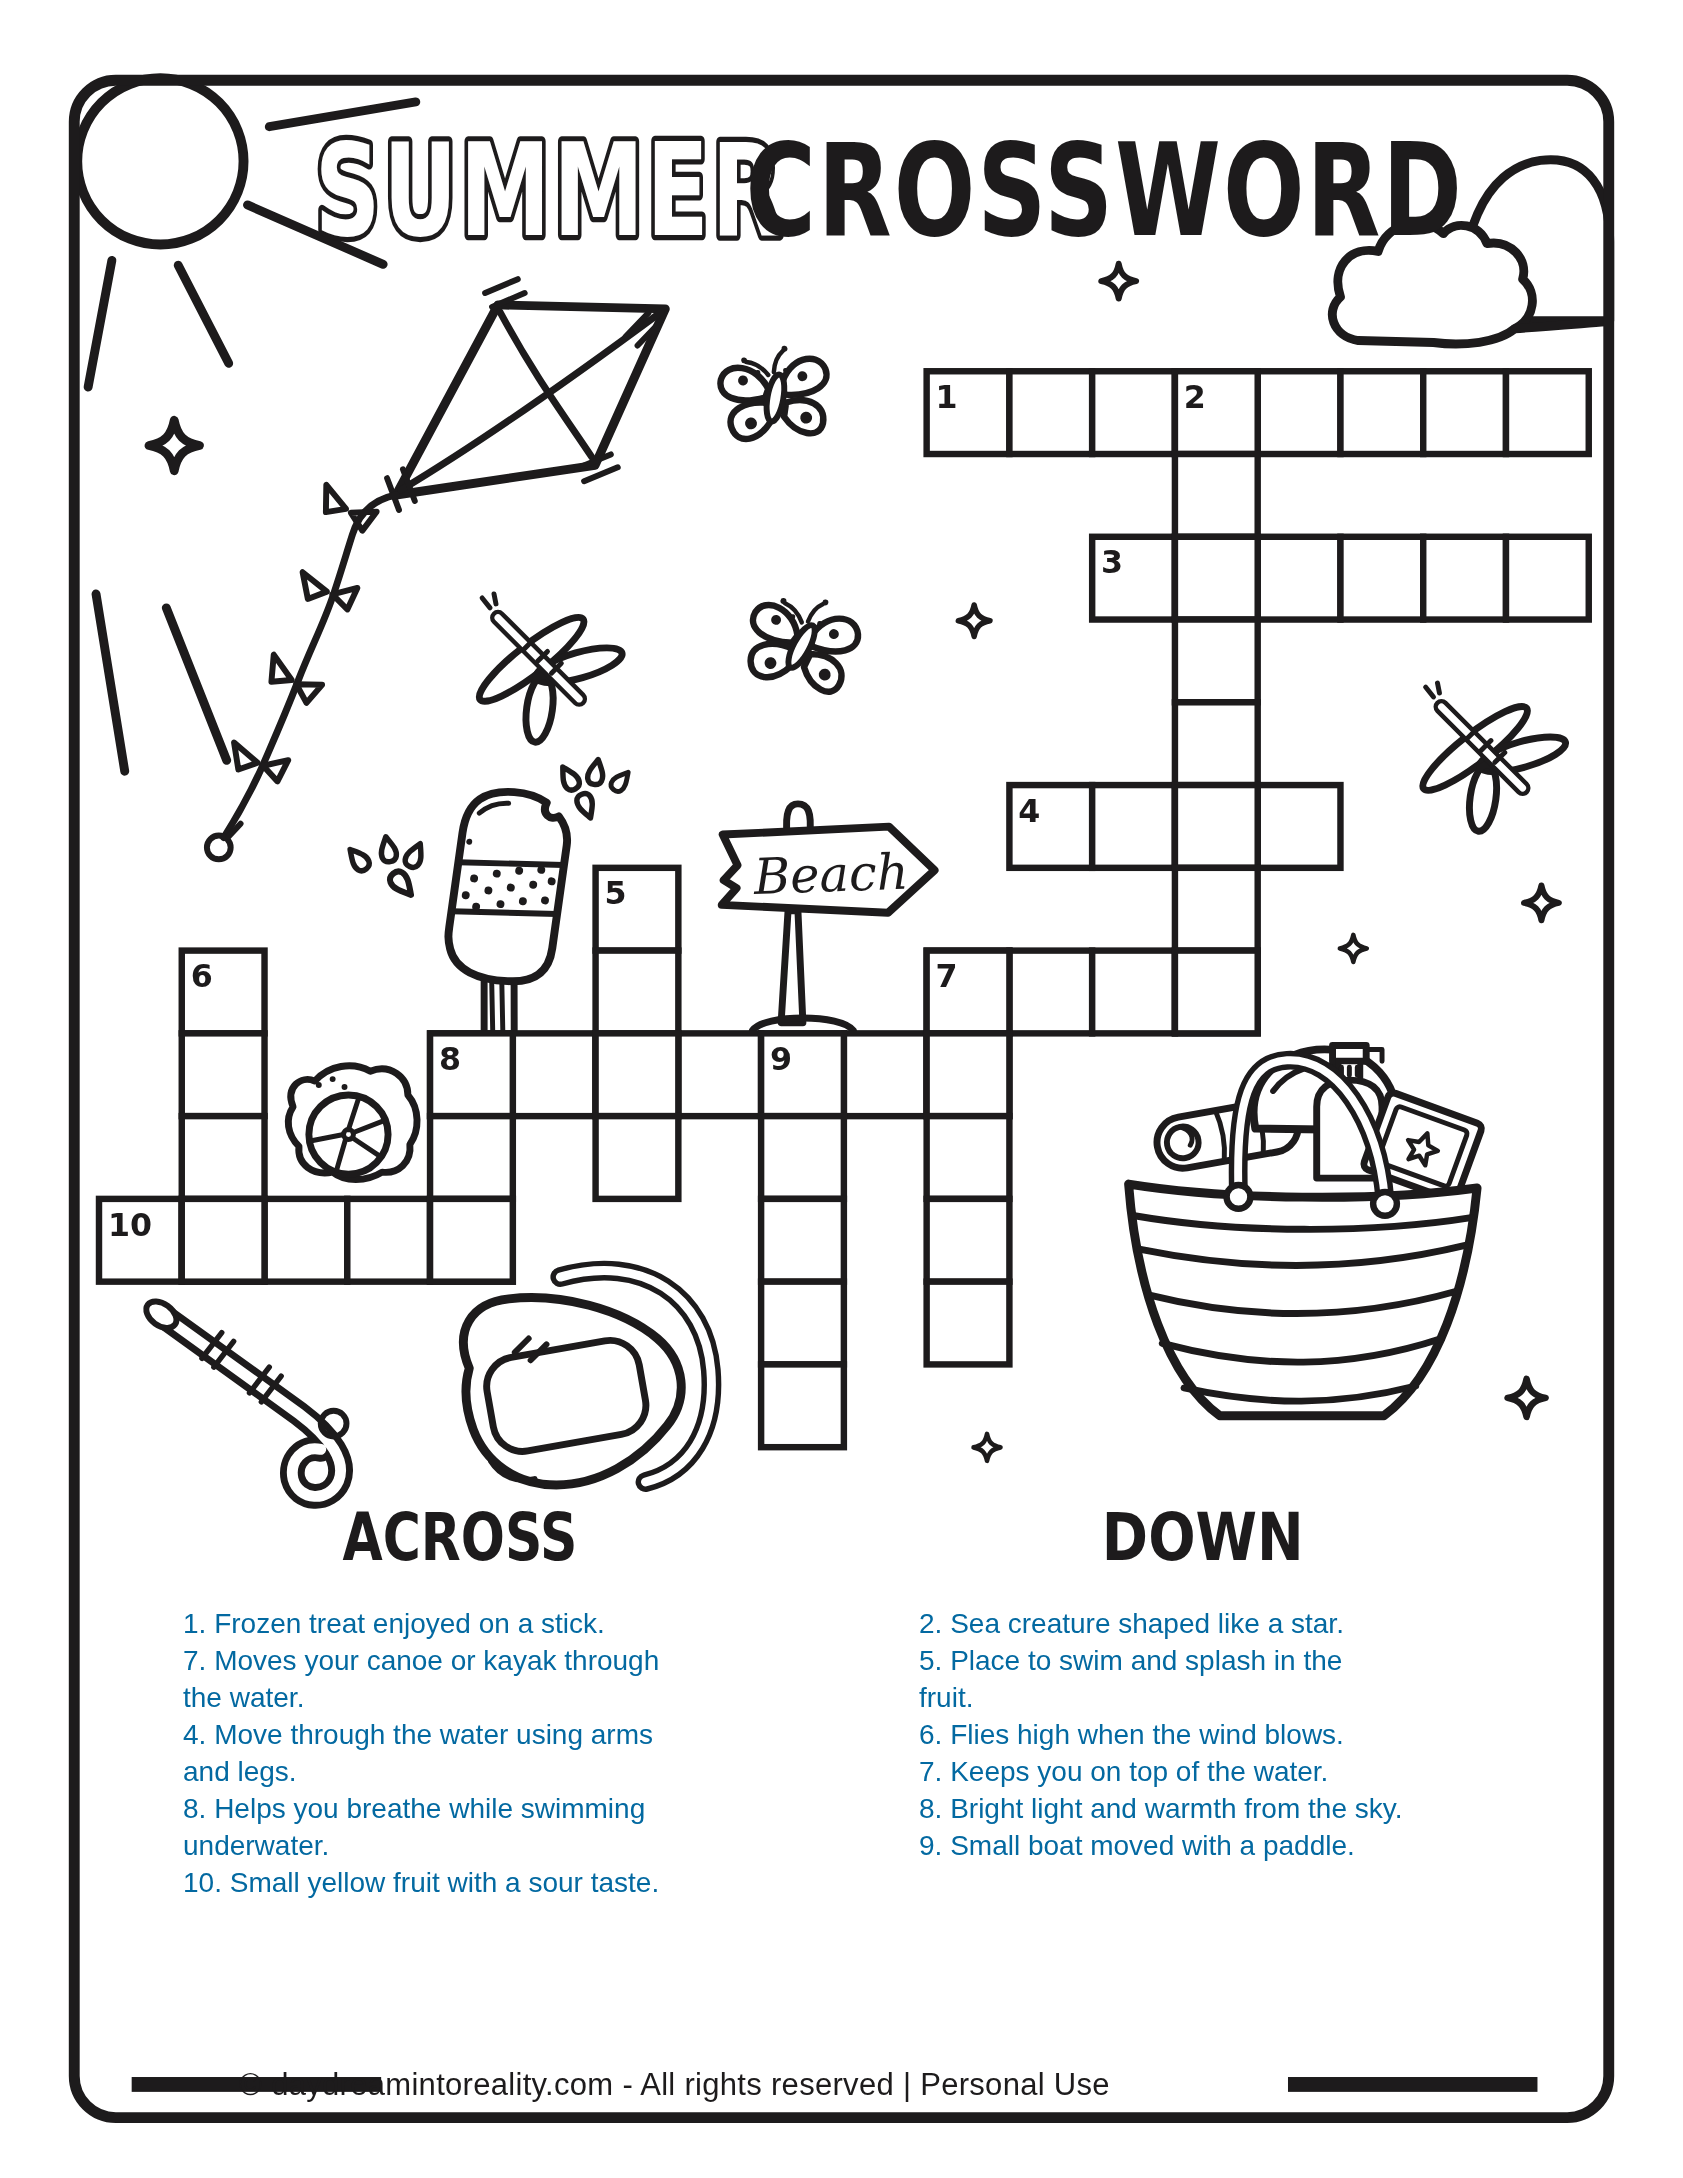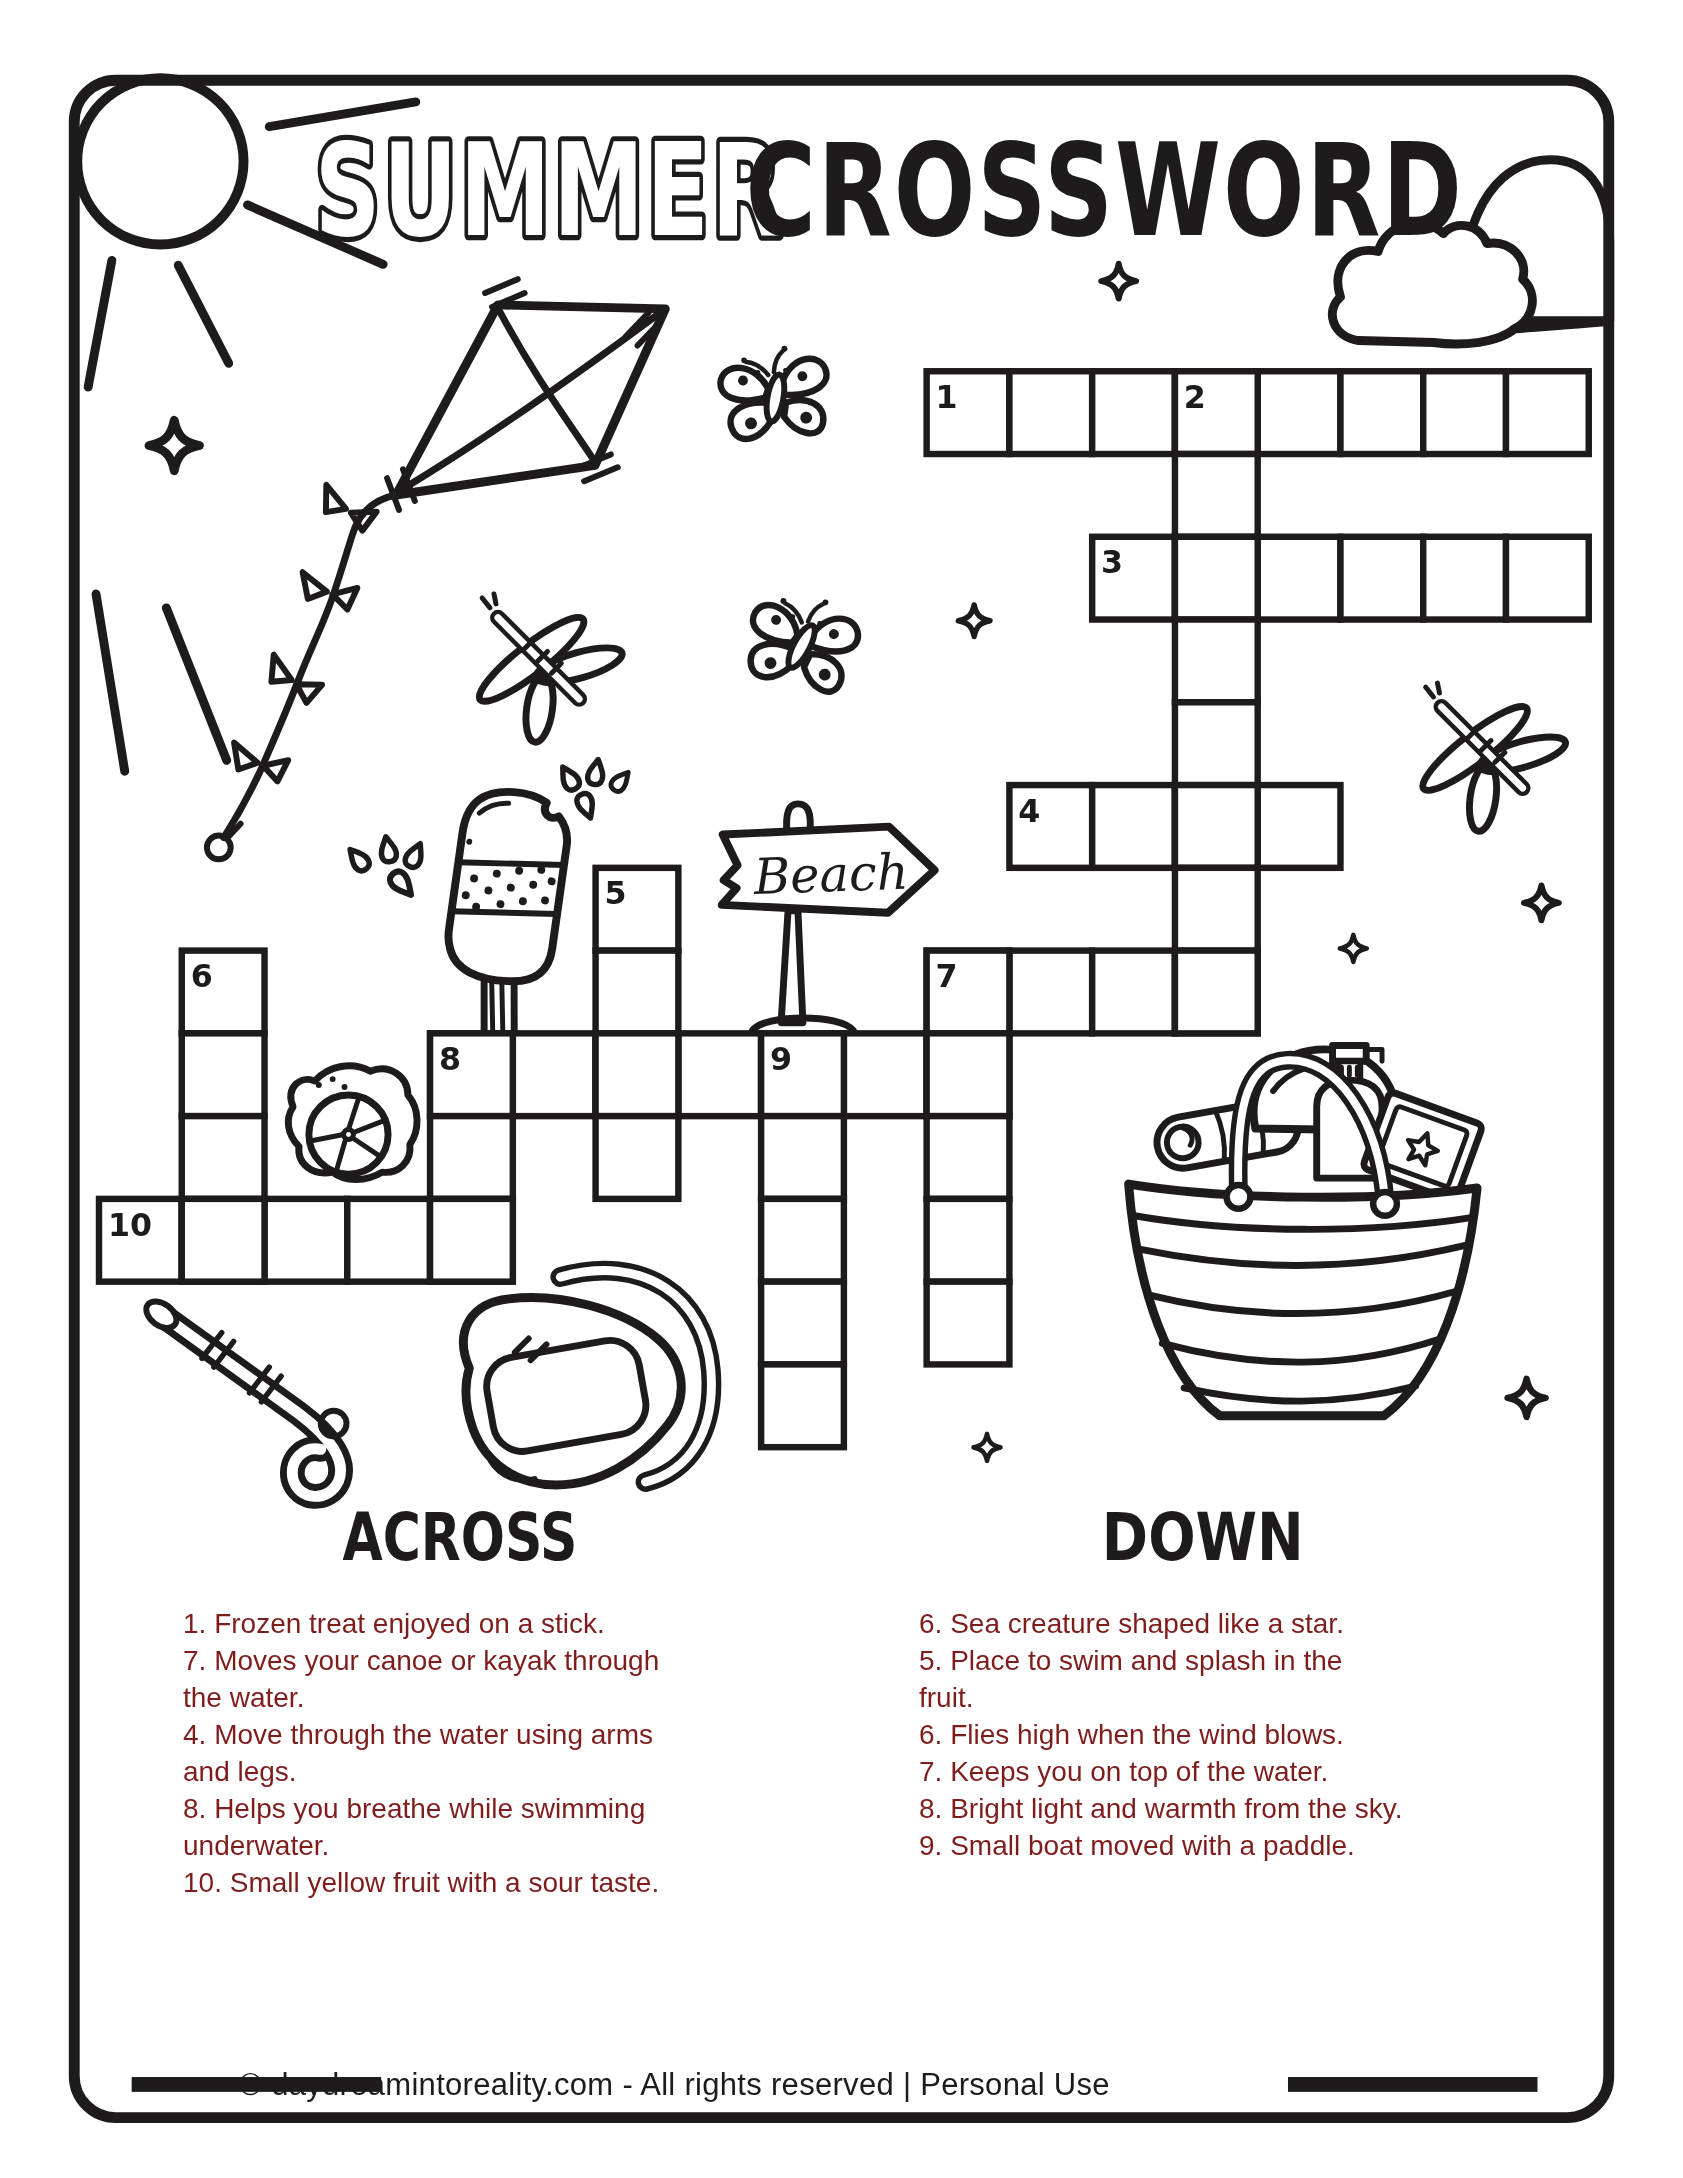--- a/index.html
+++ b/index.html
@@ -9,21 +9,21 @@
   .ink-line{fill:none;stroke:#1d1b1c;stroke-width:8;stroke-linecap:round;stroke-linejoin:round;}
   .ink-fill{fill:#ffffff;stroke:#1d1b1c;stroke-width:8;stroke-linecap:round;stroke-linejoin:round;}
   .solid{fill:#1d1b1c;stroke:none;}
   .gcell{fill:#ffffff;stroke:#1d1b1c;stroke-width:6.5;}
   .gnum{font-family:"DejaVu Sans","Liberation Sans",sans-serif;font-weight:bold;font-size:32px;fill:#1d1b1c;}
   .title-outline{font-family:"DejaVu Sans",sans-serif;font-weight:bold;font-size:100px;letter-spacing:3px;
         fill:#ffffff;stroke:#1d1b1c;stroke-width:8;stroke-linejoin:round;}
   .title-solid{font-family:"DejaVu Sans",sans-serif;font-weight:bold;font-size:100px;letter-spacing:2px;fill:#1d1b1c;}
   .heading-text{font-family:"DejaVu Sans",sans-serif;font-weight:bold;font-size:64px;fill:#1d1b1c;}
   .sign-text{font-family:"DejaVu Serif","Liberation Serif",serif;font-style:italic;font-size:50px;fill:#1d1b1c;}
-  .clue-col{position:absolute;color:#7f1d1d;font-size:28px;line-height:37px;white-space:nowrap;}
+  .clue-col{position:absolute;color:#0369a1;font-size:28px;line-height:37px;white-space:nowrap;}
   #across-list{left:183px;top:1605px;}
   #down-list{left:919px;top:1605px;}
   #footer-text{position:absolute;left:0;top:2067px;width:1349px;text-align:center;
         color:#1d1b1c;font-size:31px;letter-spacing:0.3px;}
 </style>
 </head>
 <body>
 
 <div id="page">
 
@@ -307,21 +307,21 @@
       <div>1. Frozen treat enjoyed on a stick.</div>
       <div>7. Moves your canoe or kayak through</div>
       <div>the water.</div>
       <div>4. Move through the water using arms</div>
       <div>and legs.</div>
       <div>8. Helps you breathe while swimming</div>
       <div>underwater.</div>
       <div>10. Small yellow fruit with a sour taste.</div>
     </div>
 <div id="down-list" class="clue-col">
-      <div>6. Sea creature shaped like a star.</div>
+      <div>2. Sea creature shaped like a star.</div>
       <div>5. Place to swim and splash in the</div>
       <div>fruit.</div>
       <div>6. Flies high when the wind blows.</div>
       <div>7. Keeps you on top of the water.</div>
       <div>8. Bright light and warmth from the sky.</div>
       <div>9. Small boat moved with a paddle.</div>
     </div>
 
 <div id="footer-text">© daydreamintoreality.com - All rights reserved | Personal Use</div>
 

